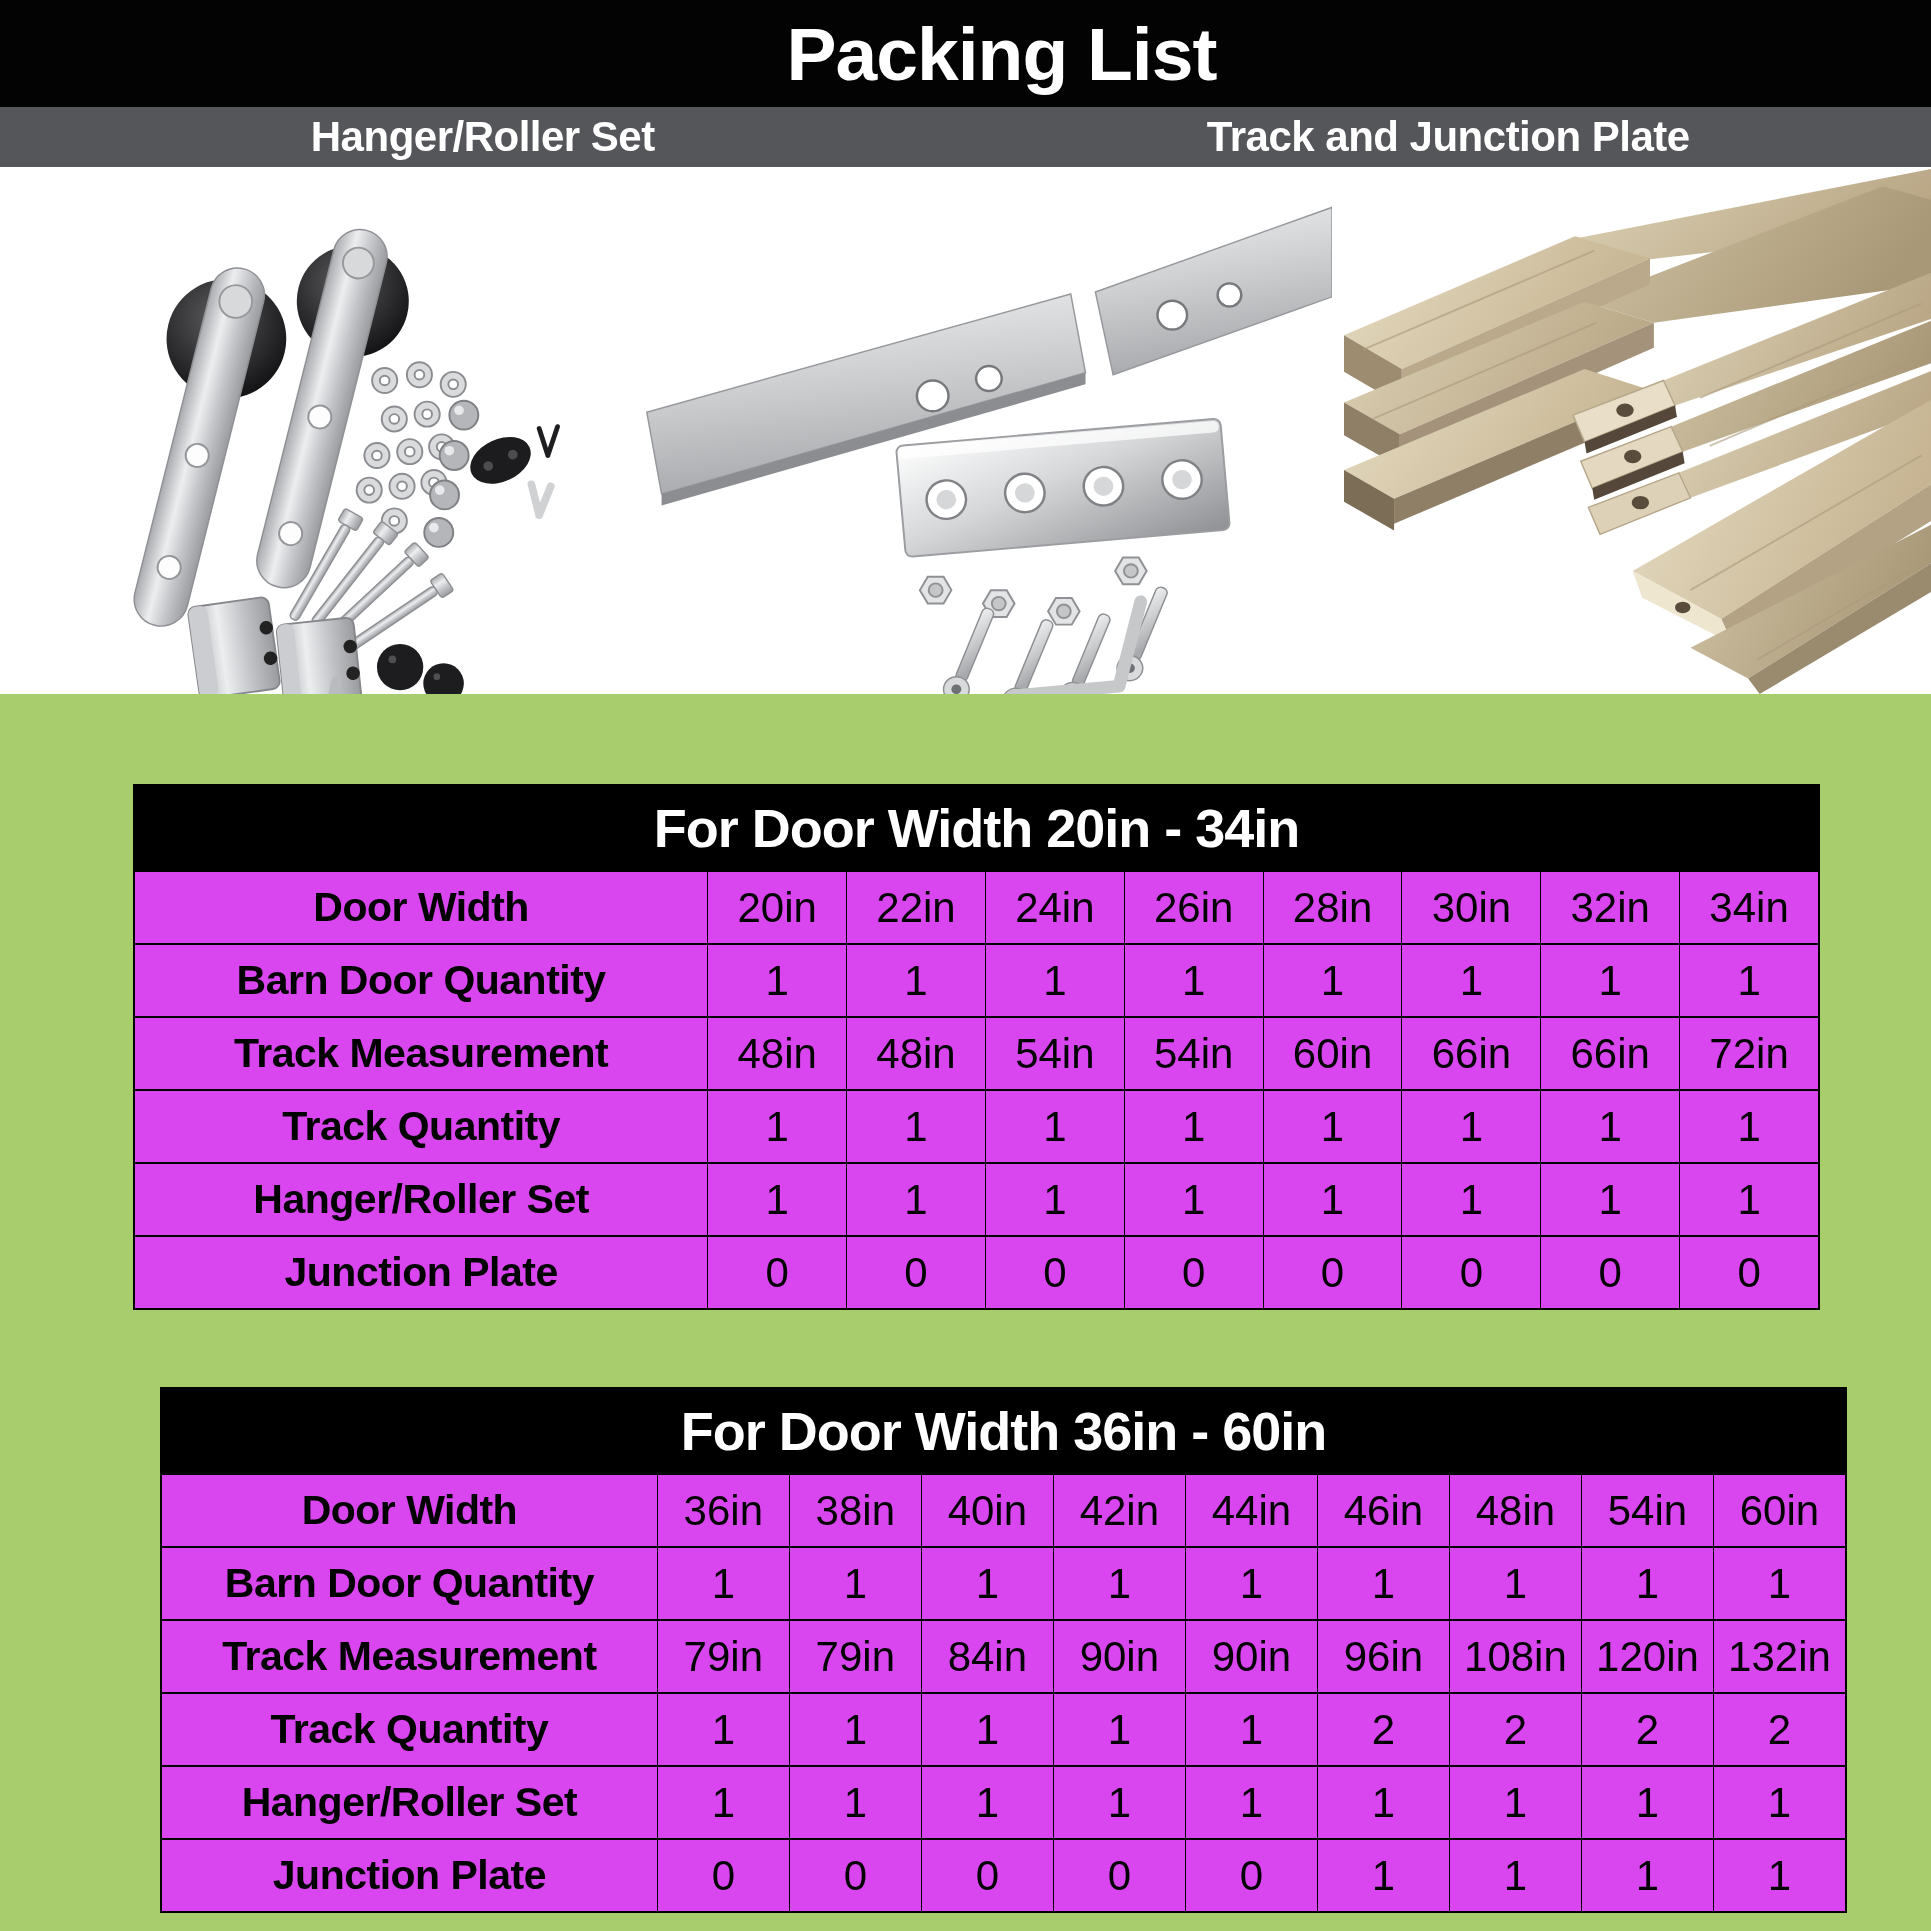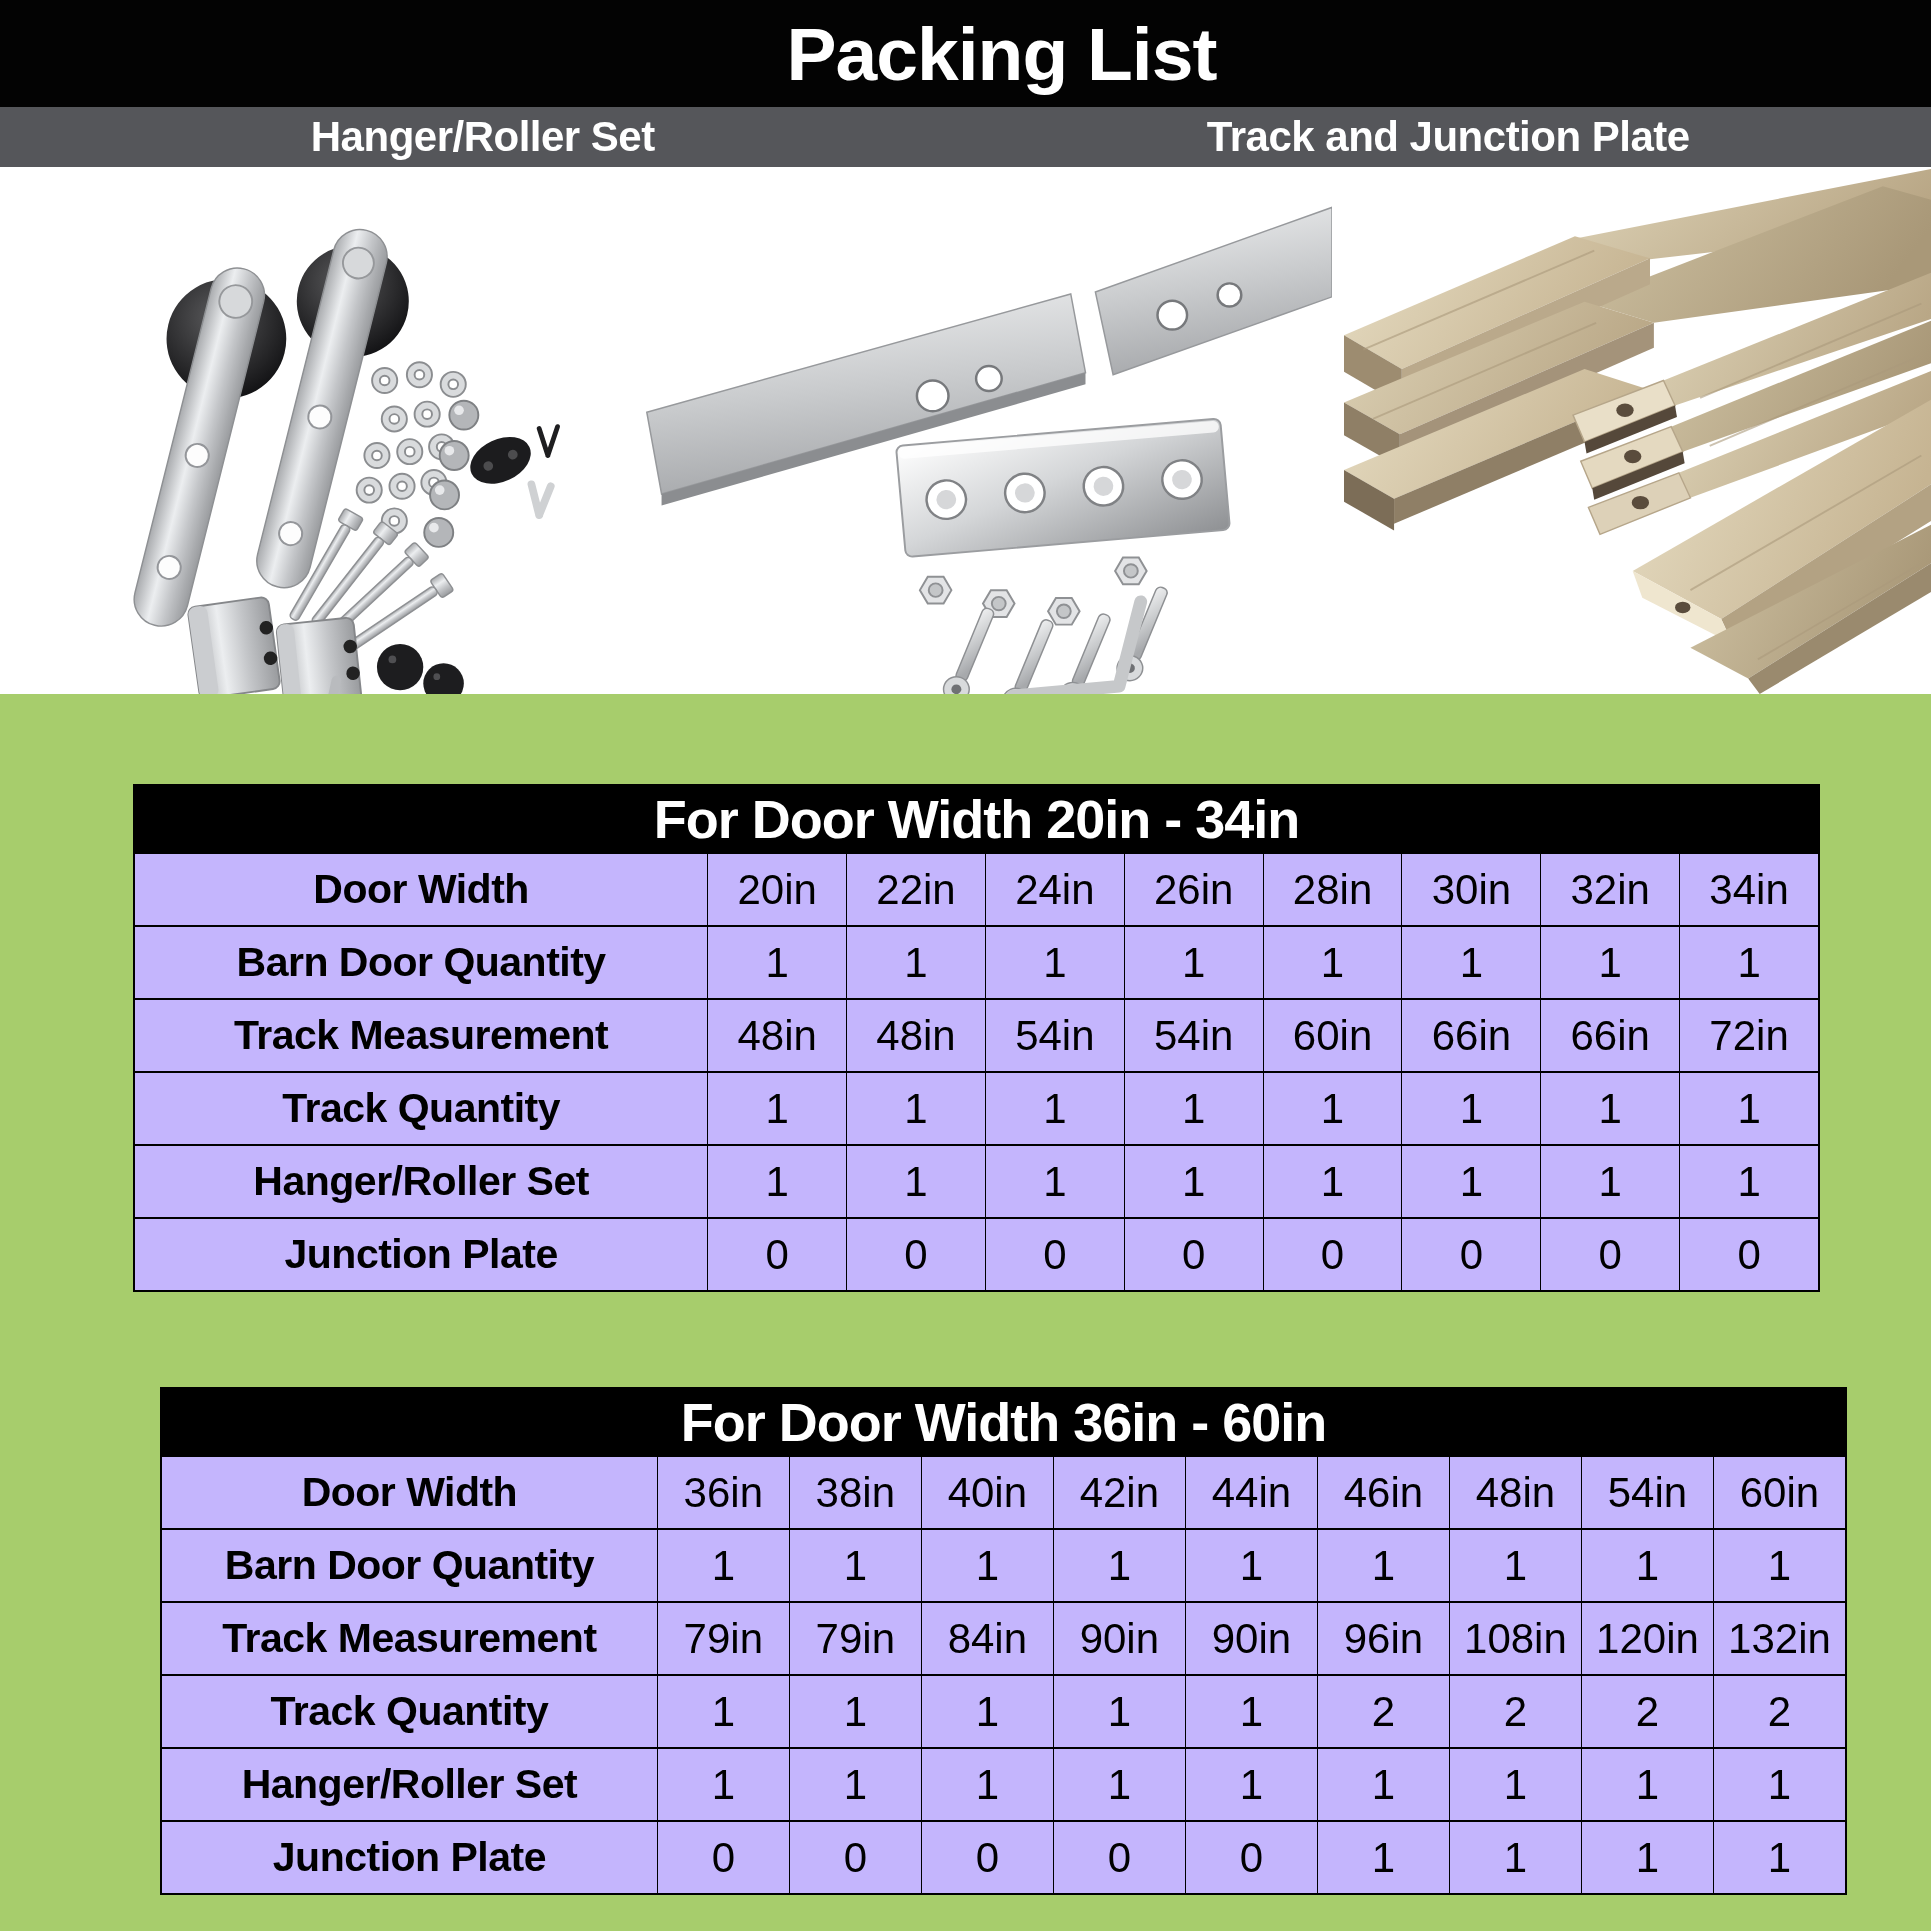--- a/index.html
+++ b/index.html
@@ -31,26 +31,26 @@
   }
   .photos svg{position:absolute;top:0;}
   
   .green{
     position:absolute;left:0;top:694px;width:1931px;height:1237px;
     background:#a7cd6c;
   }
   
   .ptable{position:absolute;left:133px;width:1687px;}
   .ptable .ttitle{
-    background:#000;color:#fff;height:70px;
+    background:#000;color:#fff;height:88px;
     display:flex;align-items:center;justify-content:center;
     font-size:54px;font-weight:700;letter-spacing:-1px;
   }
   .ptable .tbody{
-    background:#c4b5fd;border:2.9px solid #000;border-top:none;
+    background:#d946ef;border:2.9px solid #000;border-top:none;
   }
   .trow{display:grid;height:71px;}
   .trow + .trow{border-top:2.9px solid #000;}
   .tlabel{
     display:flex;align-items:center;justify-content:center;
     font-size:41px;font-weight:700;letter-spacing:-0.5px;
   }
   .tcell{
     border-left:1.9px solid #000;
     display:flex;align-items:center;justify-content:center;

